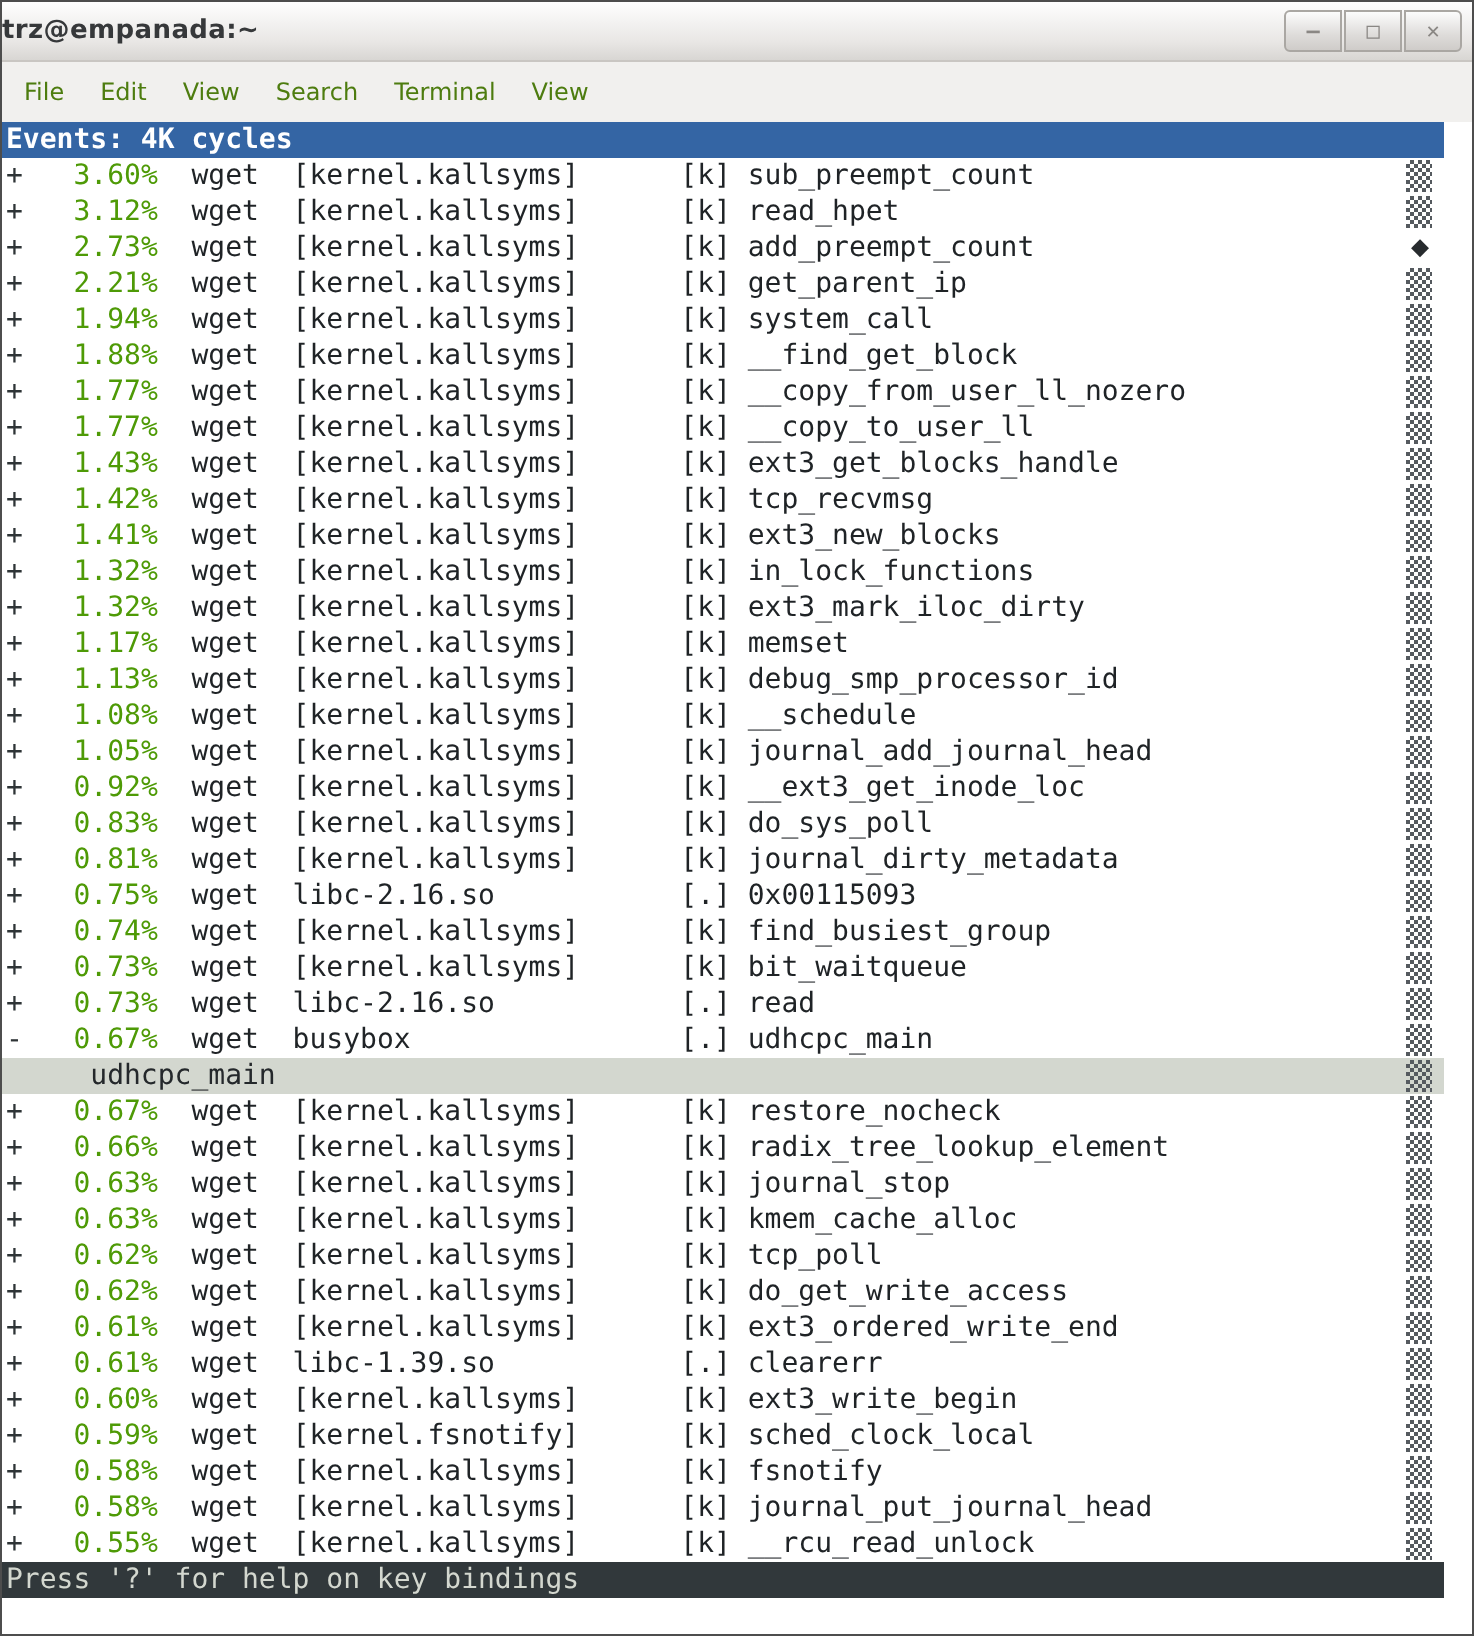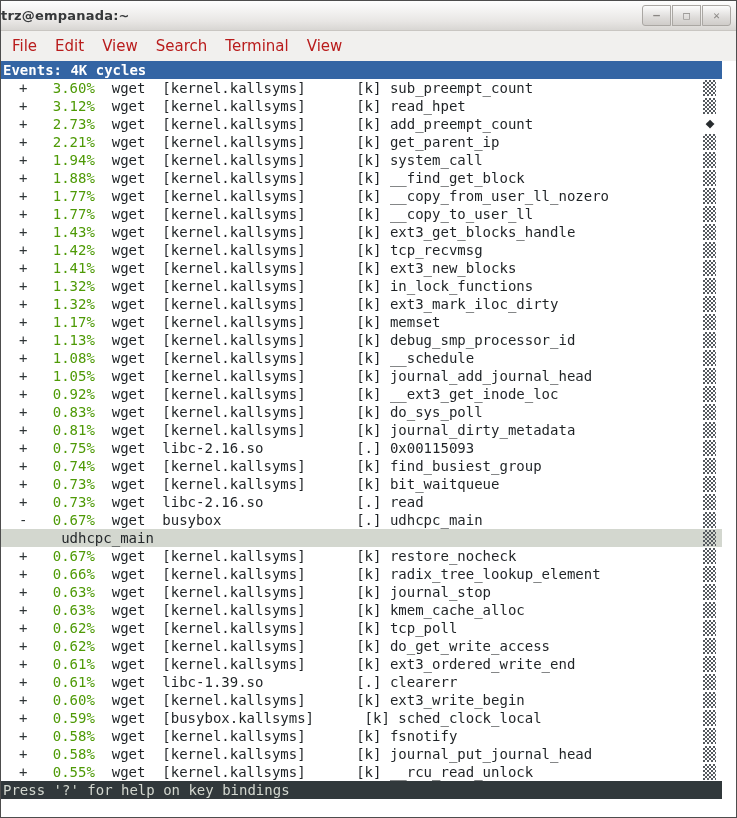--- a/index.html
+++ b/index.html
@@ -41,21 +41,21 @@
   .wbtn:last-child  { border-radius:0 3px 3px 0; }
 
   
   .menubar {
     height:30px; flex:0 0 30px;
     background:#f1f0ee;
     display:flex; align-items:center;
     padding-left:2px;
   }
   .menuitem {
-    font-size:15px; color:#b91c1c;
+    font-size:12px; color:#4d7c0f;
     padding:5px 9px; cursor:default;
   }
 
   
   .term {
     flex:1 1 auto;
     display:flex;
     background:#ffffff;
     overflow:hidden;
     gap:30px;
@@ -64,21 +64,21 @@
     width:721px; flex:0 0 721px;
     font-family:"DejaVu Sans Mono","Liberation Mono",monospace;
     font-size:14px; line-height:18px;
     color:#1f2326;
   }
   .evhdr {
     height:18px; background:#3465a4; color:#ffffff;
     font-weight:bold; white-space:pre; padding-left:2px;
   }
   .row {
-    height:18px; white-space:pre; position:relative; padding-left:18px;
+    height:18px; white-space:pre; position:relative; padding-left:2px;
   }
   .row.sel { background:#d3d7cf; }
   .mark { color:#2e3436; }
   .pct  { color:#4e9a06; }
   .rest { color:#1f2326; }
   .selsym { color:#24282b; }
 
   .shade {
     position:absolute; top:1px; right:6px;
     width:13px; height:16px;
@@ -172,21 +172,21 @@
           <div class="row sel"><span class="selsym">     udhcpc_main</span><span class="shade"></span></div>
           <div class="row"><span class="mark">+</span><span class="pct">   0.67%</span><span class="rest">  wget  [kernel.kallsyms]      [k] restore_nocheck</span><span class="shade"></span></div>
           <div class="row"><span class="mark">+</span><span class="pct">   0.66%</span><span class="rest">  wget  [kernel.kallsyms]      [k] radix_tree_lookup_element</span><span class="shade"></span></div>
           <div class="row"><span class="mark">+</span><span class="pct">   0.63%</span><span class="rest">  wget  [kernel.kallsyms]      [k] journal_stop</span><span class="shade"></span></div>
           <div class="row"><span class="mark">+</span><span class="pct">   0.63%</span><span class="rest">  wget  [kernel.kallsyms]      [k] kmem_cache_alloc</span><span class="shade"></span></div>
           <div class="row"><span class="mark">+</span><span class="pct">   0.62%</span><span class="rest">  wget  [kernel.kallsyms]      [k] tcp_poll</span><span class="shade"></span></div>
           <div class="row"><span class="mark">+</span><span class="pct">   0.62%</span><span class="rest">  wget  [kernel.kallsyms]      [k] do_get_write_access</span><span class="shade"></span></div>
           <div class="row"><span class="mark">+</span><span class="pct">   0.61%</span><span class="rest">  wget  [kernel.kallsyms]      [k] ext3_ordered_write_end</span><span class="shade"></span></div>
           <div class="row"><span class="mark">+</span><span class="pct">   0.61%</span><span class="rest">  wget  libc-1.39.so           [.] clearerr</span><span class="shade"></span></div>
           <div class="row"><span class="mark">+</span><span class="pct">   0.60%</span><span class="rest">  wget  [kernel.kallsyms]      [k] ext3_write_begin</span><span class="shade"></span></div>
-          <div class="row"><span class="mark">+</span><span class="pct">   0.59%</span><span class="rest">  wget  [busybox.kallsyms]      [k] sched_clock_local</span><span class="shade"></span></div>
+          <div class="row"><span class="mark">+</span><span class="pct">   0.59%</span><span class="rest">  wget  [kernel.fsnotify]      [k] sched_clock_local</span><span class="shade"></span></div>
           <div class="row"><span class="mark">+</span><span class="pct">   0.58%</span><span class="rest">  wget  [kernel.kallsyms]      [k] fsnotify</span><span class="shade"></span></div>
           <div class="row"><span class="mark">+</span><span class="pct">   0.58%</span><span class="rest">  wget  [kernel.kallsyms]      [k] journal_put_journal_head</span><span class="shade"></span></div>
           <div class="row"><span class="mark">+</span><span class="pct">   0.55%</span><span class="rest">  wget  [kernel.kallsyms]      [k] __rcu_read_unlock</span><span class="shade"></span></div>
         </div>
       <div class="statusbar">Press '?' for help on key bindings</div>
     </div>
     <div class="scrollbar">
       <div class="thumb"></div>
     </div>
   </div>

